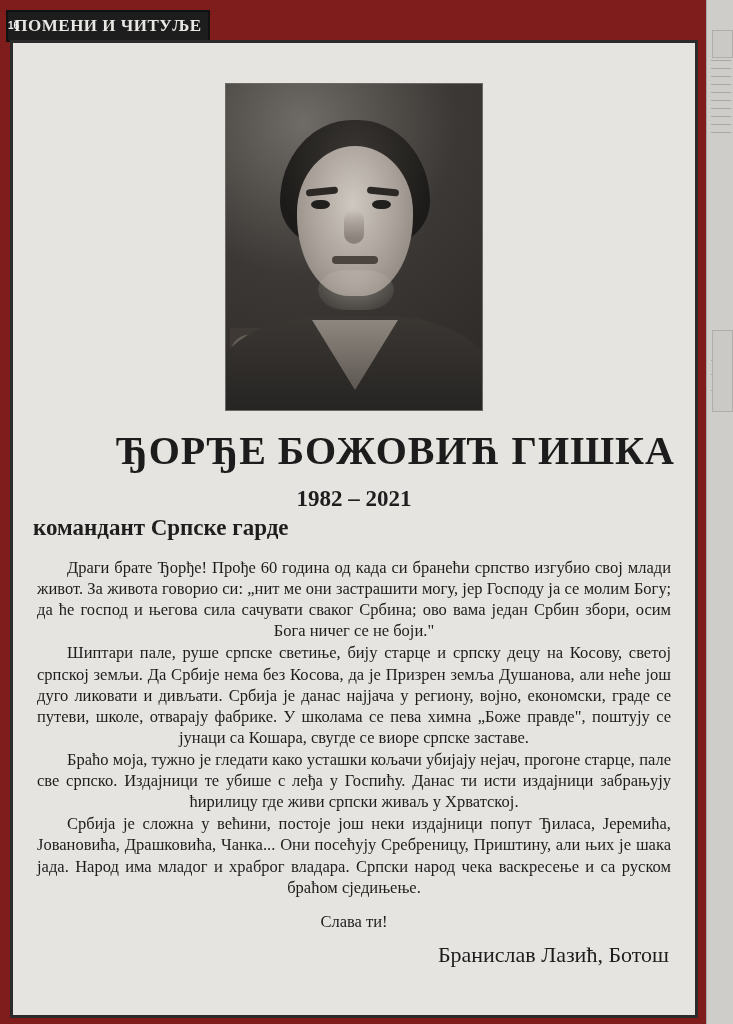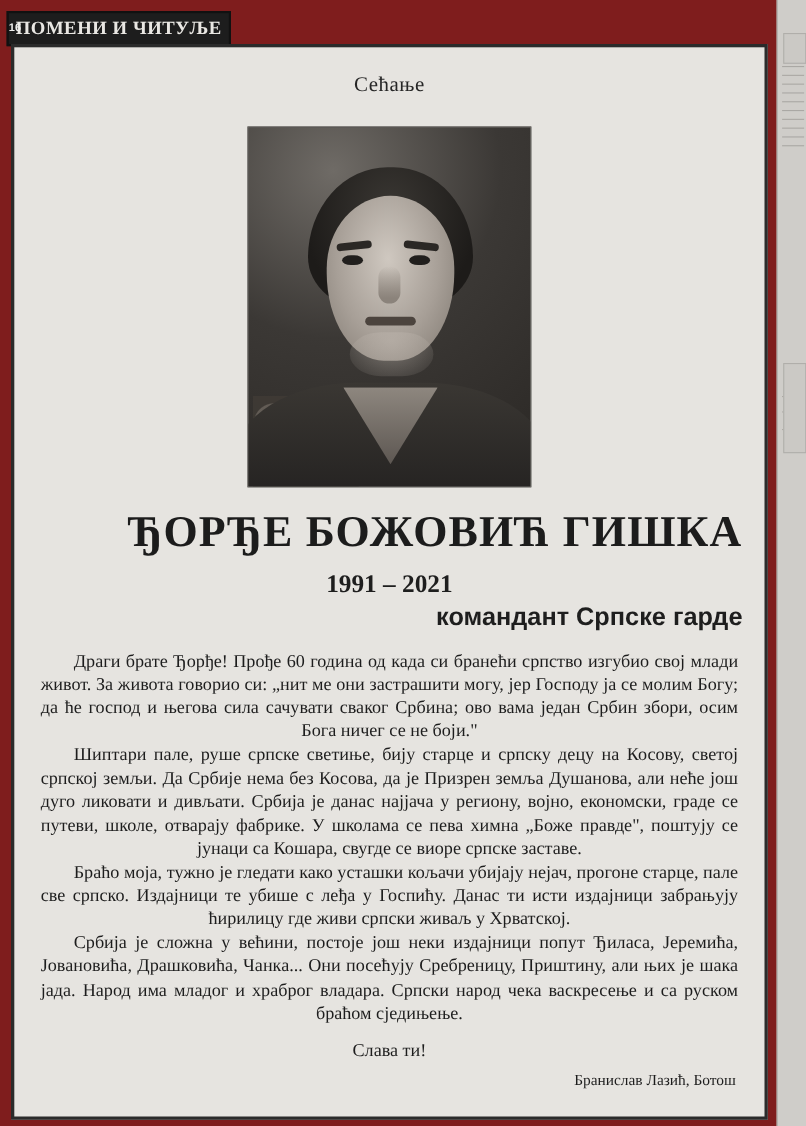--- a/index.html
+++ b/index.html
@@ -228,22 +228,22 @@
   }
   .years {
     text-align: center;
     font-family: "Liberation Serif", serif;
     font-weight: bold;
     font-size: 23px;
     color: #1e1e1e;
     margin-top: 12px;
   }
   .rank {
-    text-align: right;
-    font-family: Liberation Sans, sans-serif;
+    text-align: left;
+    font-family: Liberation Serif, serif;
     font-weight: bold;
     font-size: 23px;
     color: #1e1e1e;
     margin-top: 3px;
   }
   .body-text {
     margin-top: 16px;
     font-family: "Liberation Serif", serif;
     font-size: 16.5px;
     line-height: 1.28;
@@ -261,21 +261,21 @@
     text-align: center;
     font-family: "Liberation Serif", serif;
     font-size: 16.5px;
     line-height: 1.3;
     color: #1d1d1d;
   }
   .signature {
     margin-top: 10px;
     text-align: right;
     font-family: "Liberation Serif", serif;
-    font-size: 14px;
+    font-size: 22px;
     color: #1d1d1d;
     padding-right: 6px;
   }
 </style>
 </head>
 <body>
 
 <div class="page">
 
   <div class="bleed" style="top:286px; left:152px;">АНЕ ЈЕ ОД КУЋЕ</div>
@@ -301,42 +301,41 @@
   <div class="neighbor-box" style="top:330px; height:80px;"></div>
 
   <div class="section-head">
     <span class="label">ПОМЕНИ И ЧИТУЉЕ</span>
   </div>
   <div class="page-number">16</div>
 
   <div class="memorial">
     <div class="memorial-inner">
 
-      <div class="kicker">Сећање</div>
 
       <div class="portrait-wrap">
         <div class="portrait">
           <div class="p-bg"></div>
           <div class="p-camo"></div>
           <div class="p-shoulders"></div>
           <div class="p-collar"></div>
           <div class="p-hair"></div>
           <div class="p-face"></div>
           <div class="p-brow-l"></div>
           <div class="p-brow-r"></div>
           <div class="p-eye-l"></div>
           <div class="p-eye-r"></div>
           <div class="p-nose"></div>
           <div class="p-mouth"></div>
           <div class="p-chin"></div>
         </div>
       </div>
 
       <div class="name">ЂОРЂЕ БОЖОВИЋ ГИШКА</div>
-      <div class="years">1991 – 2021</div>
+      <div class="years">1982 – 2021</div>
       <div class="rank">командант Српске гарде</div>
 
       <div class="body-text">
         <p>Драги брате Ђорђе! Прође 60 година од када си бранећи српство изгубио свој млади живот. За живота говорио си: „нит ме они застрашити могу, јер Господу ја се молим Богу; да ће господ и његова сила сачувати сваког Србина; ово вама један Србин збори, осим Бога ничег се не боји."</p>
         <p>Шиптари пале, руше српске светиње, бију старце и српску децу на Косову, светој српској земљи. Да Србије нема без Косова, да је Призрен земља Душанова, али неће још дуго ликовати и дивљати. Србија је данас најјача у региону, војно, економски, граде се путеви, школе, отварају фабрике. У школама се пева химна „Боже правде", поштују се јунаци са Кошара, свугде се виоре српске заставе.</p>
         <p>Брaћо моја, тужно је гледати како усташки кољачи убијају нејач, прогоне старце, пале све српско. Издајници те убише с леђа у Госпићу. Данас ти исти издајници забрањују ћирилицу где живи српски живаљ у Хрватској.</p>
         <p>Србија је сложна у већини, постоје још неки издајници попут Ђиласа, Јеремића, Јовановића, Драшковића, Чанка... Они посећују Сребреницу, Приштину, али њих је шака јада. Народ има младог и храброг владара. Српски народ чека васкресење и са руском браћом сједињење.</p>
       </div>
 
       <div class="closing">

